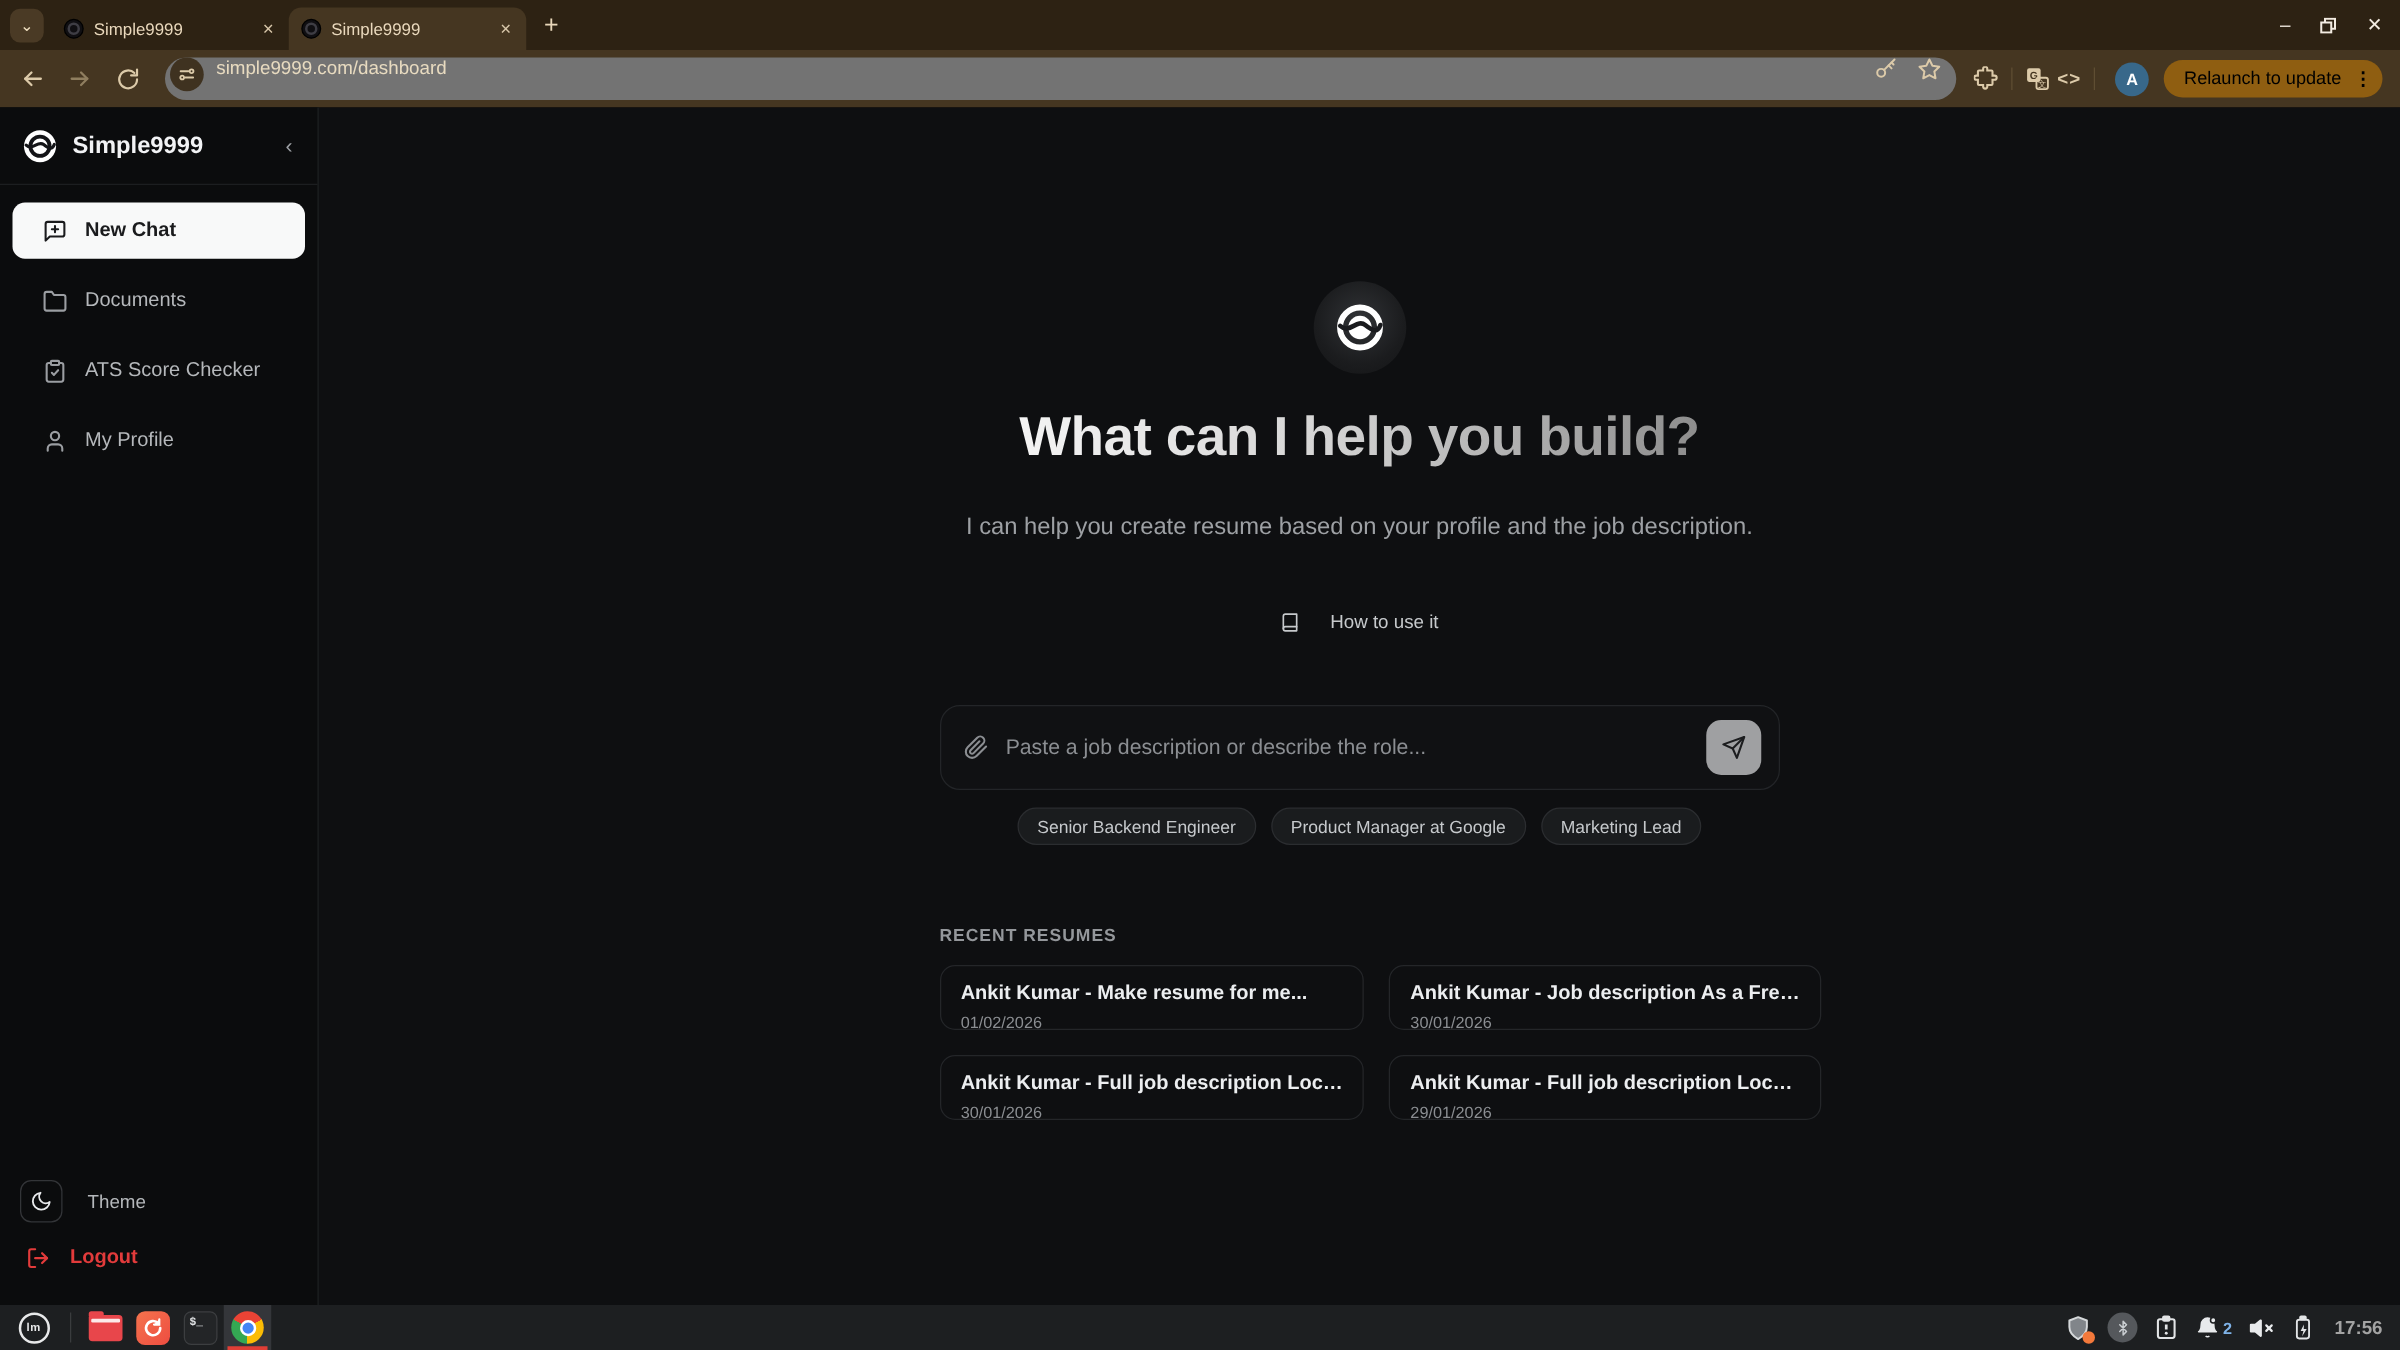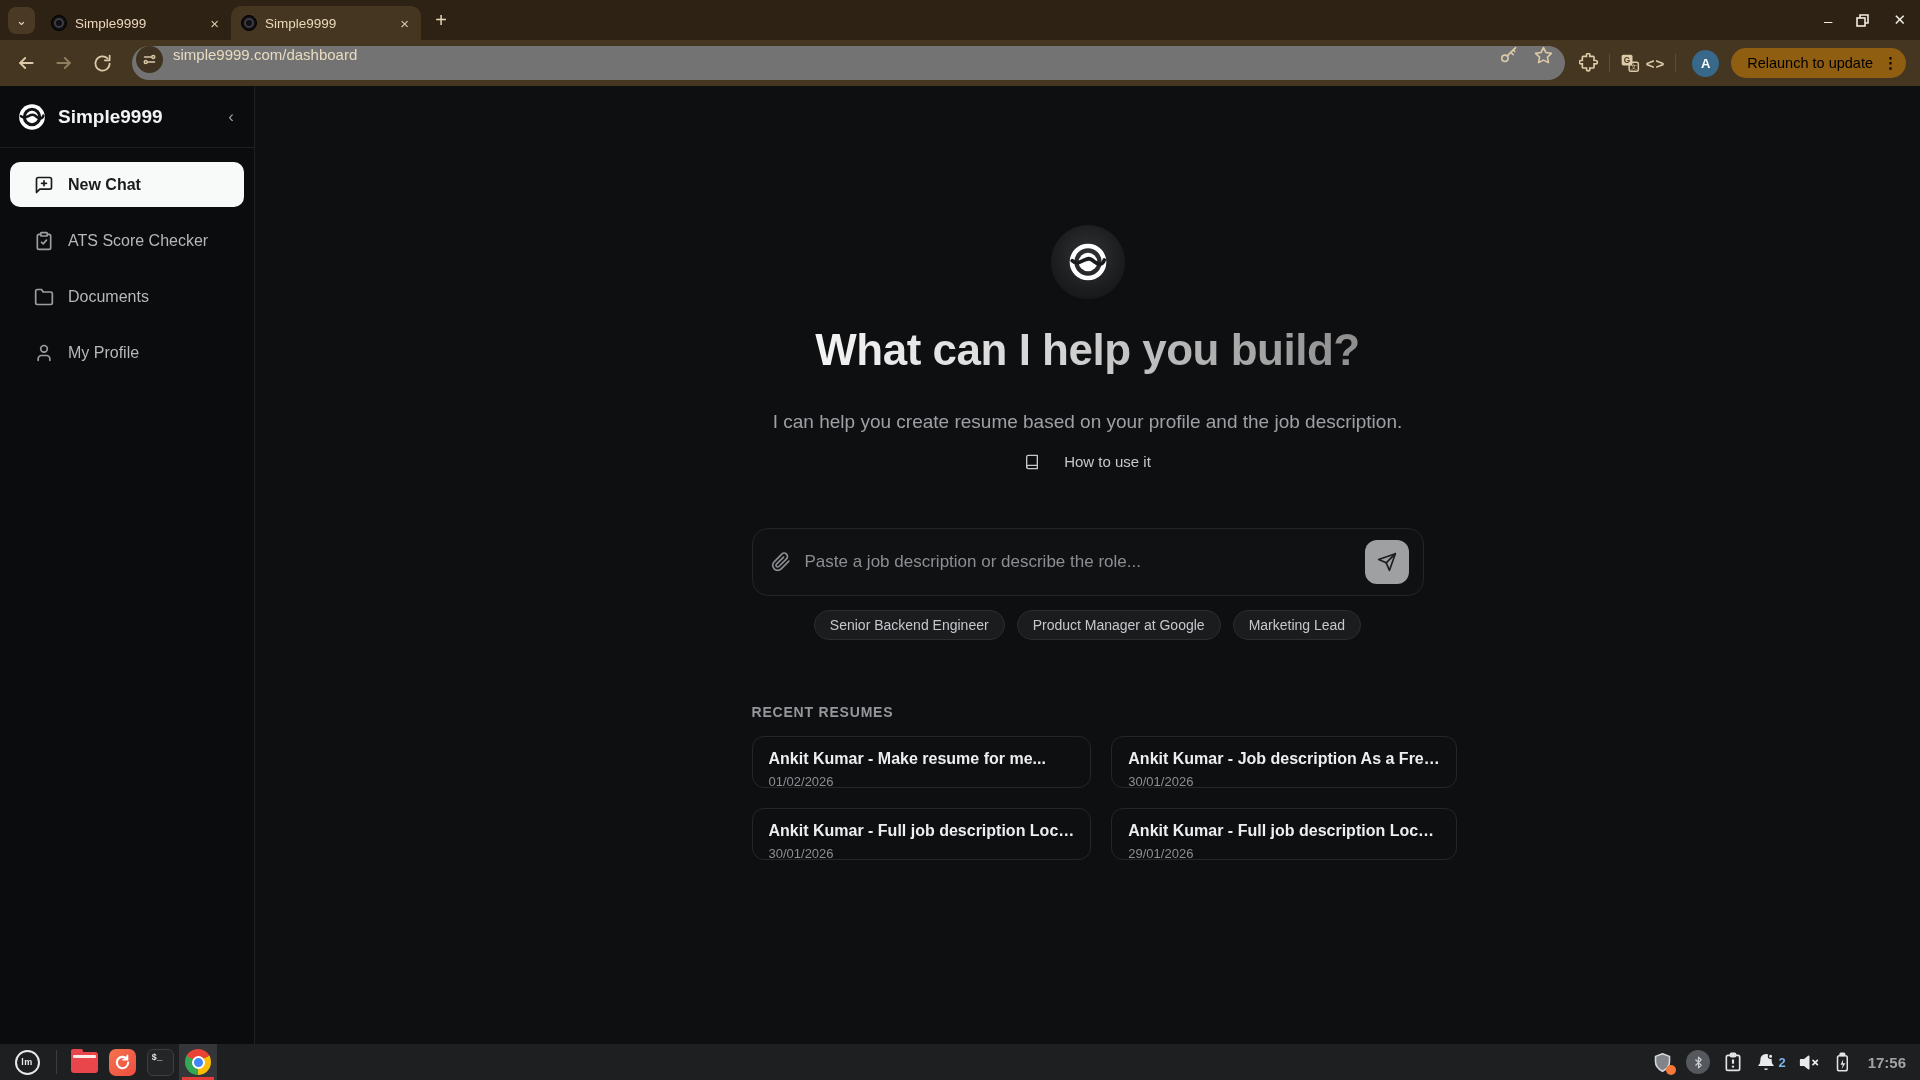--- a/index.html
+++ b/index.html
@@ -55,21 +55,21 @@
   .logout-row { display:flex; align-items:center; gap:16px; height:28px; padding-left:5px; color:#e23b3b; font-size:16px; font-weight:700; }
 
   .main { flex:1; display:flex; flex-direction:column; align-items:center; }
   .hero-circle { margin-top:139px; width:74px; height:74px; border-radius:50%;
     background:radial-gradient(circle at 50% 42%, #313336 0%, #1b1c1e 62%, #131416 100%);
     display:flex; align-items:center; justify-content:center; }
   .headline { margin-top:26px; font-size:44px; font-weight:700; letter-spacing:-0.5px;
     background:linear-gradient(90deg,#f4f4f4 0%,#d4d4d4 45%,#8d8d8d 100%);
     -webkit-background-clip:text; background-clip:text; color:transparent; }
   .subtitle { margin-top:36px; font-size:19px; color:#9da0a4; }
-  .howto { margin-top:20px; display:flex; align-items:center; gap:24px; color:#c6c9cc; font-size:15px;text-align:center; }
+  .howto { margin-top:56px; display:flex; align-items:center; gap:24px; color:#c6c9cc; font-size:15px;text-align:center; }
   .content-col { width:672px; }
   .prompt-box { margin-top:58px; height:68px; border:1px solid #232528; background:#101113; border-radius:16px;
     display:flex; align-items:center; padding:0 14px 0 18px; }
   .prompt-input { flex:1; background:transparent; border:none; outline:none; color:#d8dadd; font-size:17px; margin-left:14px;
     font-family:"Liberation Sans", sans-serif; }
   .prompt-input::placeholder { color:#8b8e92; }
   .send-btn { width:44px; height:44px; border-radius:12px; background:#9fa0a2; display:flex; align-items:center; justify-content:center; }
   .chips { margin-top:14px; display:flex; justify-content:center; gap:12px; }
   .chip { height:30px; padding:0 15px; border-radius:15px; background:#1a1c1e; border:1px solid #2b2d30;
     color:#c6c9cc; font-size:14px; display:flex; align-items:center; }
@@ -218,43 +218,61 @@
       <div class="sb-item active">
         <svg width="20" height="20" viewBox="0 0 24 24" fill="none" stroke="#1a1b1d" stroke-width="2" stroke-linecap="round" stroke-linejoin="round">
           <path d="M21 15a2 2 0 0 1-2 2H7l-4 4V5a2 2 0 0 1 2-2h14a2 2 0 0 1 2 2z"></path>
           <line x1="12" y1="7" x2="12" y2="13"></line>
             <line x1="9" y1="10" x2="15" y2="10"></line>
         </svg>
         <span>New Chat</span>
       </div>
       <div class="sb-item">
         <svg width="20" height="20" viewBox="0 0 24 24" fill="none" stroke="#9b9ea2" stroke-width="2" stroke-linecap="round" stroke-linejoin="round">
+          <path d="M22 19a2 2 0 0 1-2 2H4a2 2 0 0 1-2-2V5a2 2 0 0 1 2-2h5l2 3h9a2 2 0 0 1 2 2z"></path>
+        </svg>
+        <span>Documents</span>
+      </div>
+      <div class="sb-item">
+        <svg width="20" height="20" viewBox="0 0 24 24" fill="none" stroke="#9b9ea2" stroke-width="2" stroke-linecap="round" stroke-linejoin="round">
           <rect x="8" y="2" width="8" height="4" rx="1"></rect>
           <path d="M16 4h2a2 2 0 0 1 2 2v14a2 2 0 0 1-2 2H6a2 2 0 0 1-2-2V6a2 2 0 0 1 2-2h2"></path>
           <path d="m9 13.5 2 2 4-4.5"></path>
         </svg>
         <span>ATS Score Checker</span>
-      </div>
-      <div class="sb-item">
-        <svg width="20" height="20" viewBox="0 0 24 24" fill="none" stroke="#9b9ea2" stroke-width="2" stroke-linecap="round" stroke-linejoin="round">
-          <path d="M22 19a2 2 0 0 1-2 2H4a2 2 0 0 1-2-2V5a2 2 0 0 1 2-2h5l2 3h9a2 2 0 0 1 2 2z"></path>
-        </svg>
-        <span>Documents</span>
       </div>
       <div class="sb-item">
         <svg width="20" height="20" viewBox="0 0 24 24" fill="none" stroke="#9b9ea2" stroke-width="2" stroke-linecap="round" stroke-linejoin="round">
           <path d="M19 21v-2a4 4 0 0 0-4-4H9a4 4 0 0 0-4 4v2"></path>
             <circle cx="12" cy="7" r="4"></circle>
         </svg>
         <span>My Profile</span>
       </div>
     </div>
 
     <div class="sb-spacer"></div>
 
+    <div class="sb-bottom">
+      <div class="theme-row">
+        <div class="theme-btn">
+          <svg width="18" height="18" viewBox="0 0 24 24" fill="none" stroke="#e8eaec" stroke-width="2" stroke-linecap="round" stroke-linejoin="round">
+            <path d="M21 12.79A9 9 0 1 1 11.21 3 7 7 0 0 0 21 12.79z"></path>
+          </svg>
+        </div>
+        <span class="theme-label">Theme</span>
+      </div>
+      <div class="logout-row">
+        <svg width="19" height="19" viewBox="0 0 24 24" fill="none" stroke="#e23b3b" stroke-width="2.2" stroke-linecap="round" stroke-linejoin="round">
+          <path d="M9 21H5a2 2 0 0 1-2-2V5a2 2 0 0 1 2-2h4"></path>
+          <polyline points="16 17 21 12 16 7"></polyline>
+            <line x1="21" y1="12" x2="9" y2="12"></line>
+        </svg>
+        <span>Logout</span>
+      </div>
+    </div>
   </div>
 
   <div class="main">
     <div class="hero-circle">
       <svg width="40" height="40" viewBox="0 0 24 24">
         <circle cx="12" cy="12" r="9.6" fill="none" stroke="#fff" stroke-width="2.8"></circle>
         <circle cx="12" cy="12" r="5.6" fill="#fff"></circle>
         <path d="M2.5 11.2 C 7 15.4, 10.5 7.6, 14.5 10.8 S 20.5 14.4, 21.8 10.8" stroke="#1a1b1e" stroke-width="2.2" fill="none" stroke-linecap="round"></path>
       </svg>
     </div>

